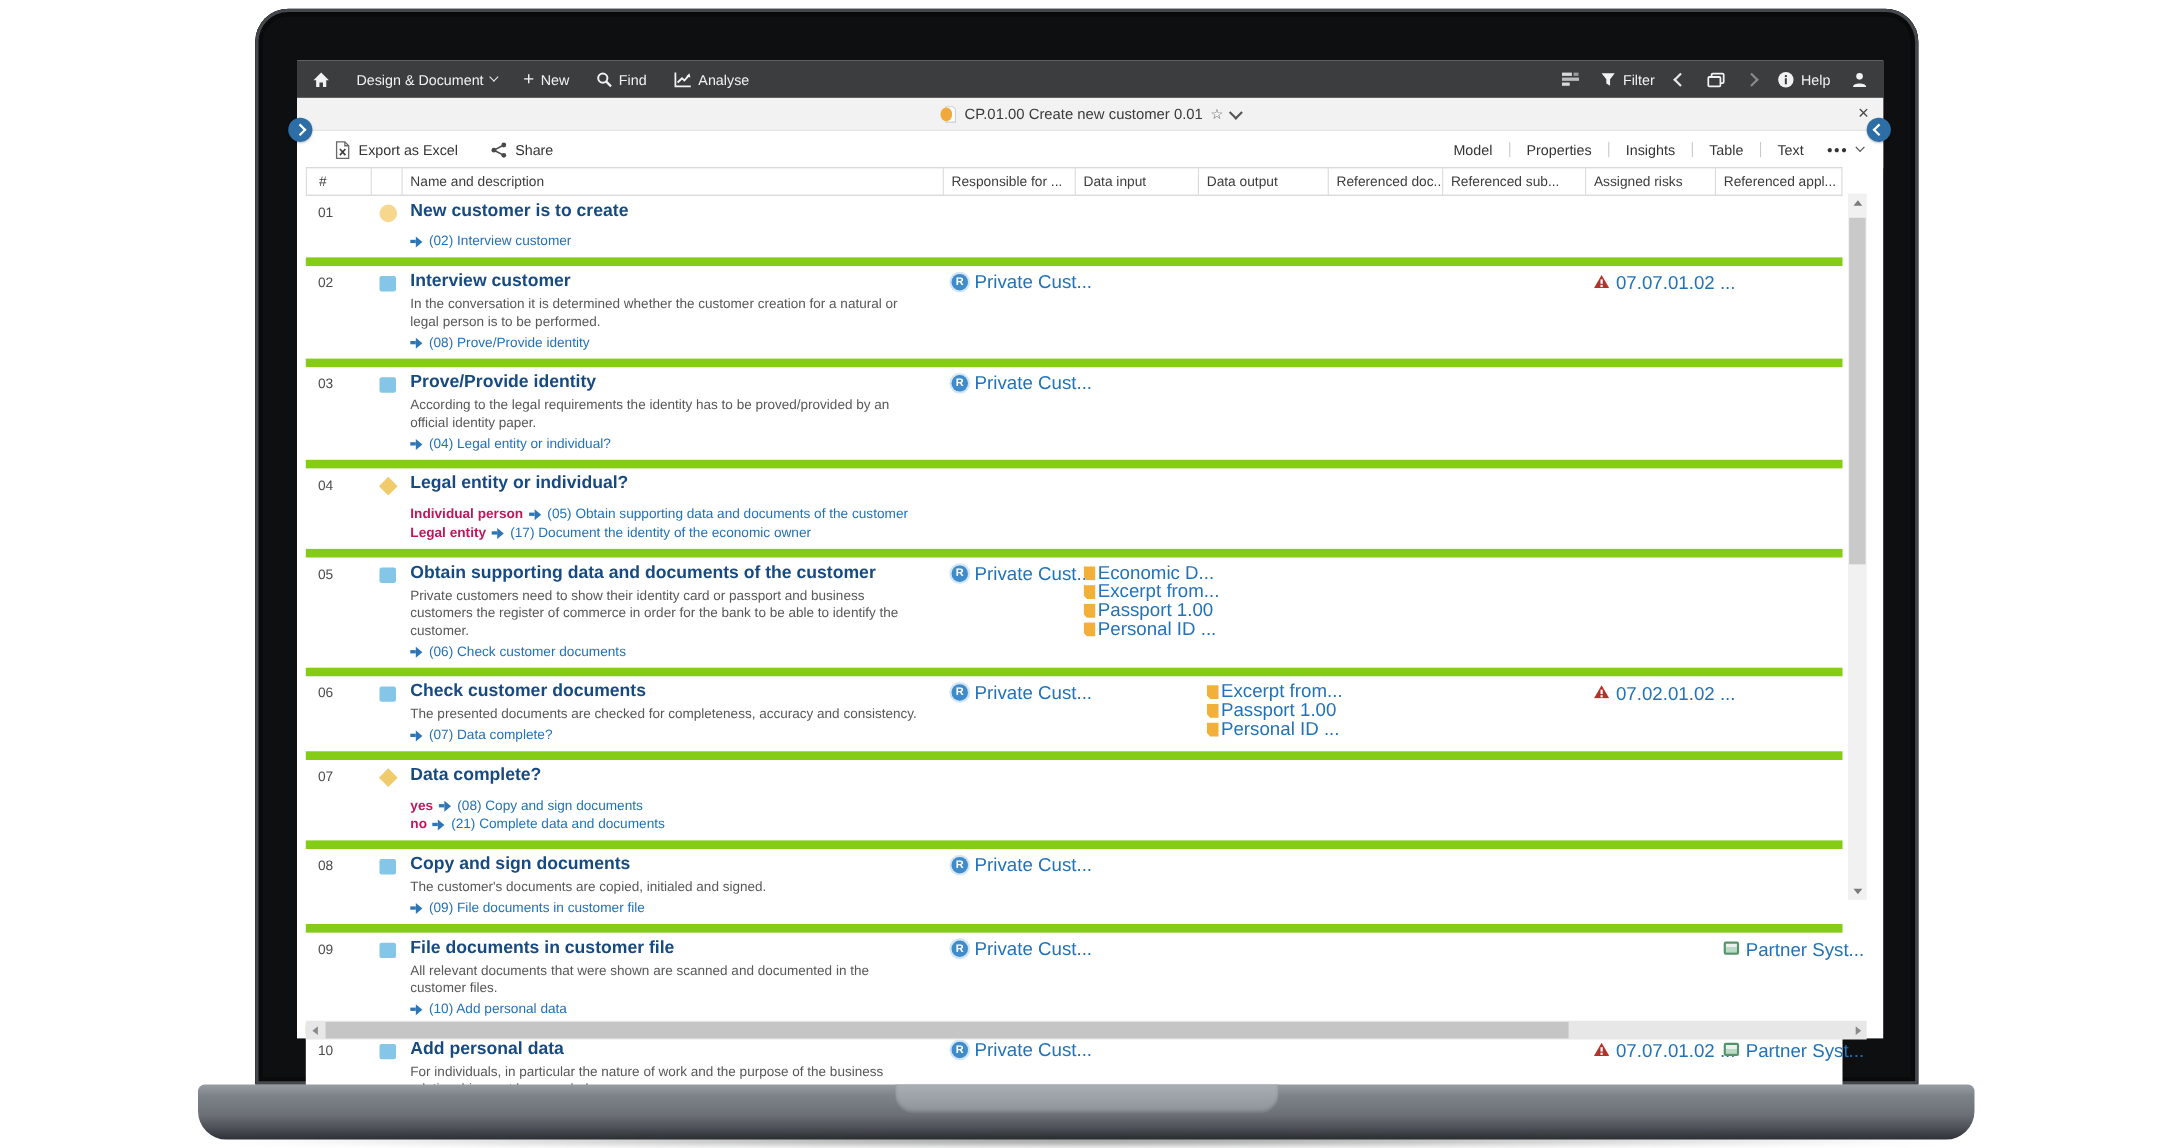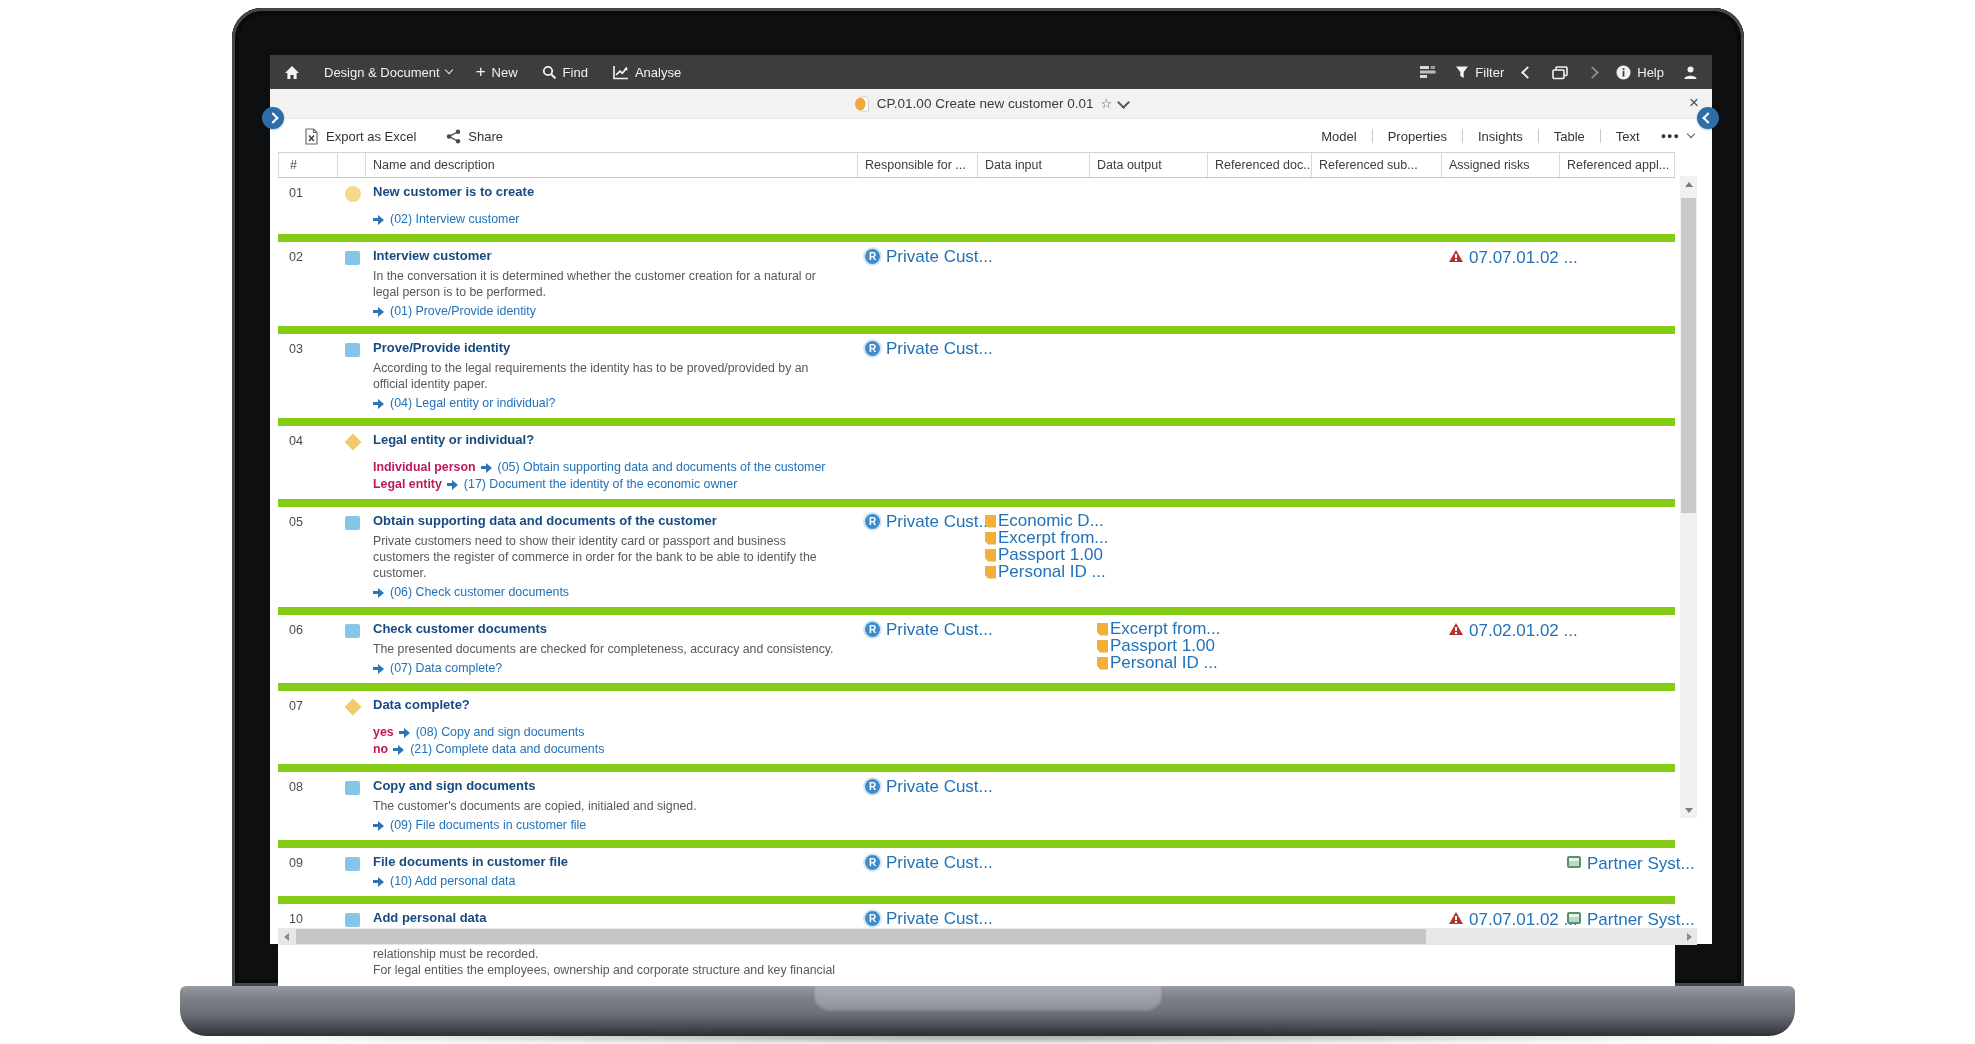--- a/index.html
+++ b/index.html
@@ -87,21 +87,21 @@
   .trow{display:flex;border-bottom:8px solid #84cc16;padding:6px 0 7px;background:#fff}
   .trow .c{box-sizing:border-box;padding-left:7px}
   .cell-num{color:#4b4b4b;padding-top:2px;padding-left:11px !important}
   .cell-icn{padding-top:2px}
   .cell-name{padding-right:18px}
 
   .shape-event{display:inline-block;width:16px;height:16px;border-radius:50%;background:#f6d78d}
   .shape-task{display:inline-block;width:15px;height:14px;border-radius:2px;background:#84c5e8;margin-top:1px}
   .shape-gateway{display:inline-block;width:12px;height:12px;background:#f1ca6b;transform:rotate(45deg);margin:2px 0 0 2px}
 
-  .nm{color:#174a80;font-weight:bold;font-size:13px;line-height:16px;margin-bottom:4px}
+  .nm{color:#174a80;font-weight:bold;font-size:16px;line-height:16px;margin-bottom:4px}
   .ds{color:#585858;font-size:12.3px;line-height:16px;margin-bottom:4px;white-space:pre-line}
   .lk{display:flex;align-items:center;color:#2272b9;font-size:12.4px;line-height:15px;margin-top:2px}
   .lk .pfx{color:#be185d;font-weight:bold;margin-right:5px}
   .lk.gap{margin-top:12px}
   .arr{display:inline-block;width:12px;height:10px;position:relative;margin-right:5px;flex:none}
   .arr::before{content:"";position:absolute;left:0;top:3.5px;width:5px;height:3px;background:#2e75b6}
   .arr::after{content:"";position:absolute;left:5px;top:0;width:0;height:0;
               border-left:6px solid #2e75b6;border-top:5px solid transparent;border-bottom:5px solid transparent}
 
   .cell-resp{display:flex;align-items:flex-start;gap:6px;padding-top:1px}
@@ -298,21 +298,21 @@
       </div>
 
       <div class="trow">
         <div class="c w-num cell-num">02</div>
         <div class="c w-icn cell-icn"><span class="shape-task"></span></div>
         <div class="c w-name cell-name">
           <div class="nm">Interview customer</div>
           <div class="ds">In the conversation it is determined whether the customer creation for a natural or legal person is to be performed.</div>
           <div class="lk">
               <span class="arr"></span>
-              <span>(01) Prove/Provide identity</span>
+              <span>(08) Prove/Provide identity</span>
             </div>
         </div>
         <div class="c w-resp cell-resp">
           <span class="rbadge">R</span>
           <span class="bluetxt">Private Cust...</span>
         </div>
         <div class="c w-din"></div>
         <div class="c w-dout"></div>
         <div class="c w-rdoc"></div>
         <div class="c w-rsub"></div>
@@ -496,20 +496,21 @@
         <div class="c w-rsub"></div>
         <div class="c w-risk"></div>
         <div class="c w-rapp"></div>
       </div>
 
       <div class="trow">
         <div class="c w-num cell-num">09</div>
         <div class="c w-icn cell-icn"><span class="shape-task"></span></div>
         <div class="c w-name cell-name">
           <div class="nm">File documents in customer file</div>
+          <div class="ds">All relevant documents that were shown are scanned and documented in the customer files.</div>
           <div class="lk">
               <span class="arr"></span>
               <span>(10) Add personal data</span>
             </div>
         </div>
         <div class="c w-resp cell-resp">
           <span class="rbadge">R</span>
           <span class="bluetxt">Private Cust...</span>
         </div>
         <div class="c w-din"></div>

